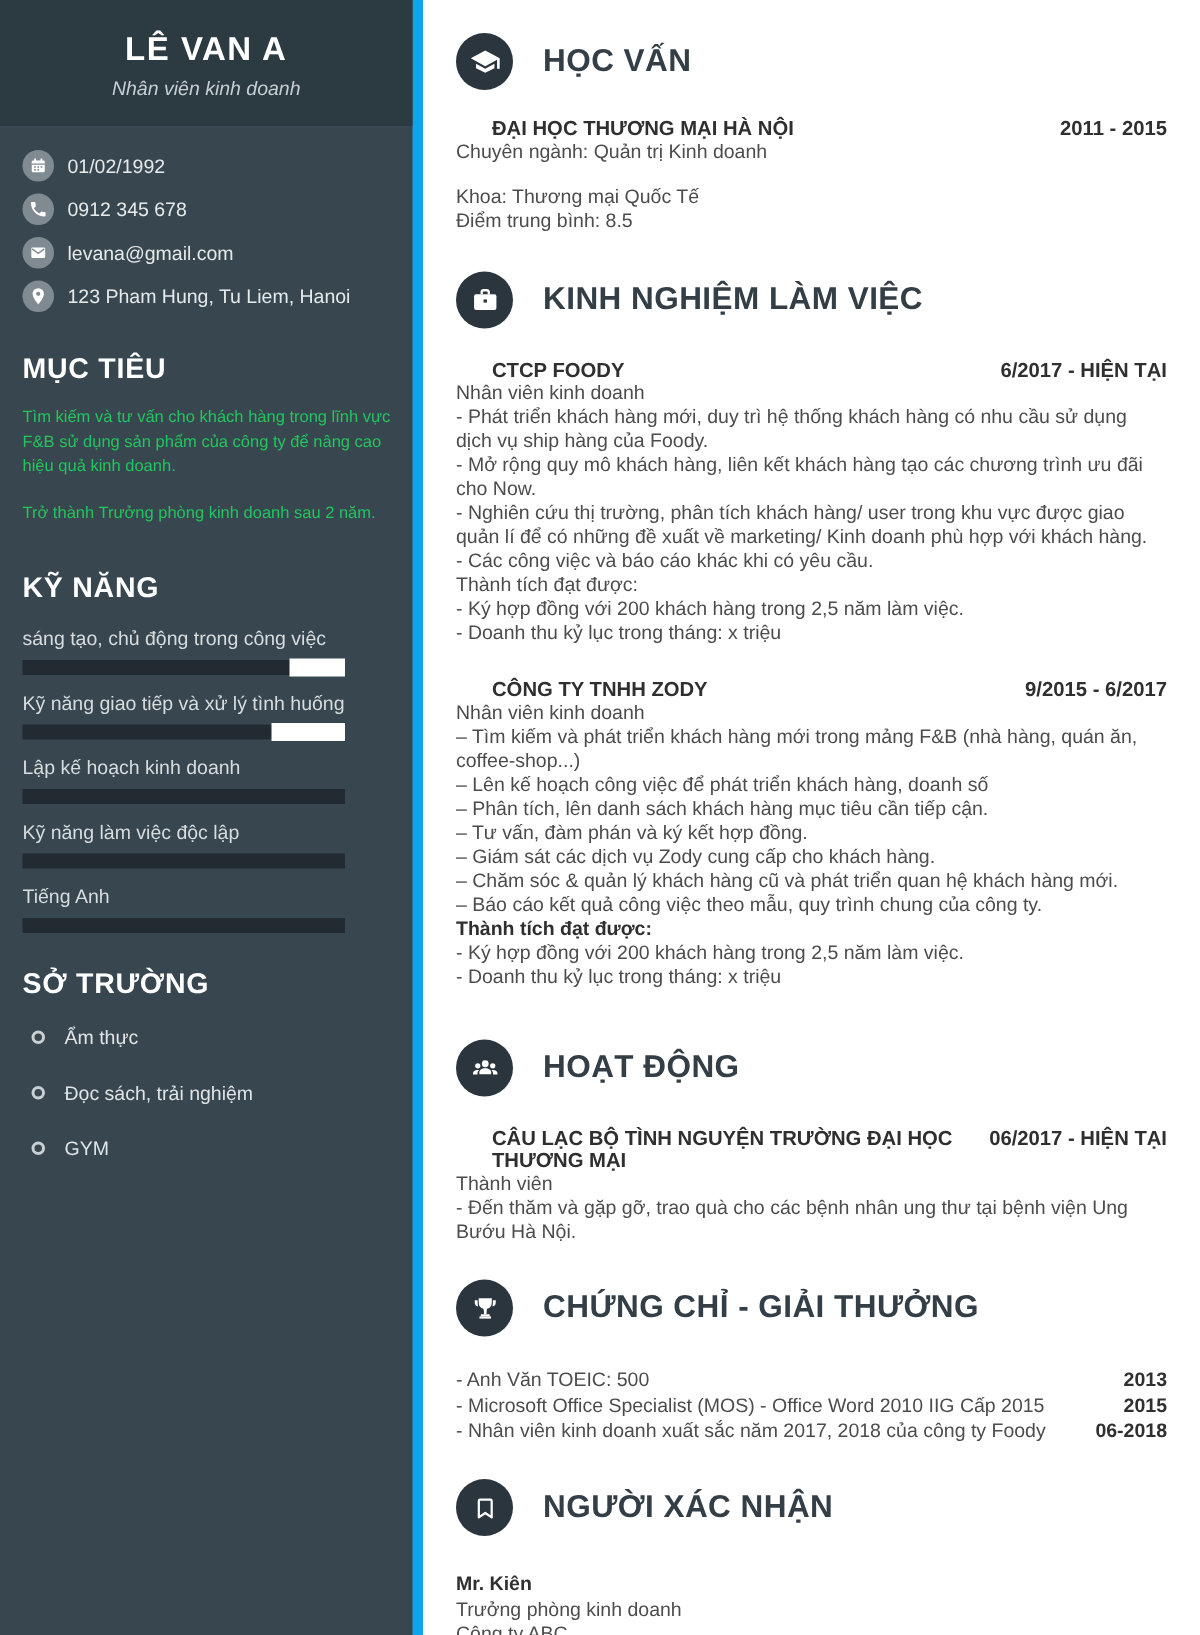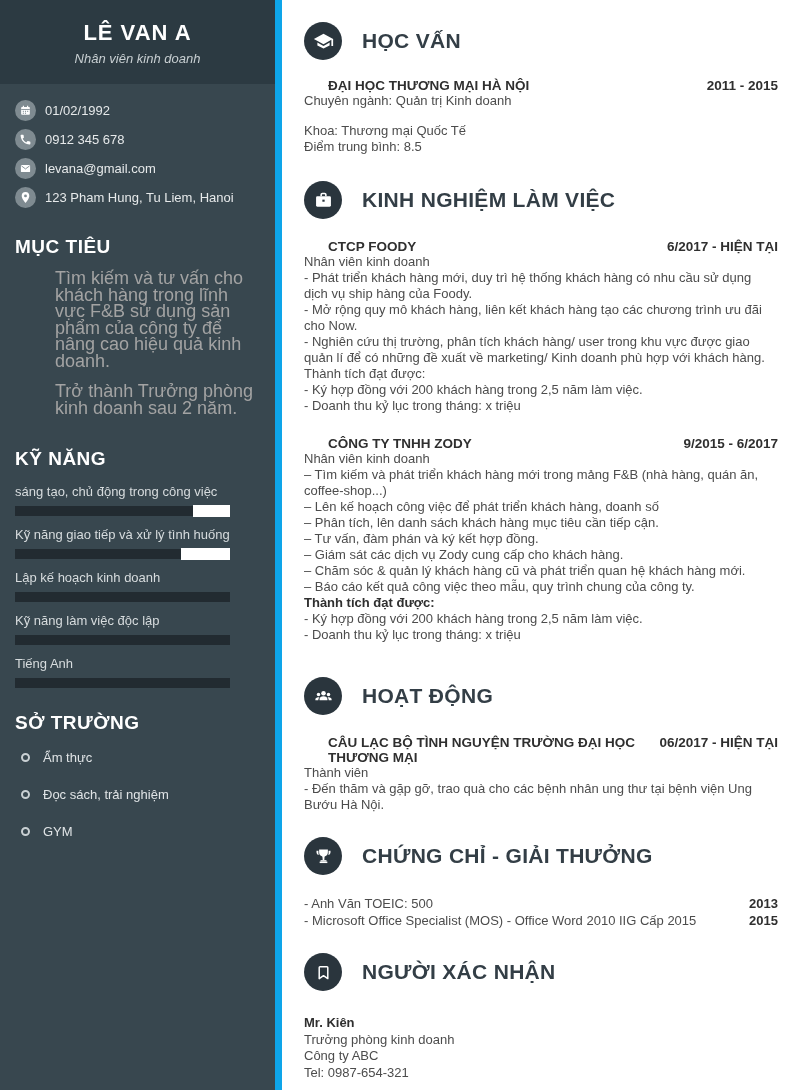--- a/index.html
+++ b/index.html
@@ -24,21 +24,21 @@
   .c-icon {
     width:21px; height:21px; border-radius:50%; background:#7F8B91;
     display:flex; align-items:center; justify-content:center; flex-shrink:0;
   }
   .c-icon svg { width:13px; height:13px; display:block; }
   .contact-item span.txt { font-size:13px; color:#E6E9EA; }
   .side-h {
     font-size:19px; font-weight:bold; color:#FFFFFF; letter-spacing:0.5px;
   }
   .obj-h { margin-top:28px; }
-  .obj-p { font-size:18px; line-height:16.5px; color:#a3a3a3; margin-top:12px;margin-left:40px; }
+  .obj-p { font-size:11px; line-height:16.5px; color:#22c55e; margin-top:12px; }
   .obj-p2 { margin-top:14px; }
   .skills-h { margin-top:32px; }
   .skills { margin-top:14px; }
   .skill { margin-bottom:11px; }
   .skill-label { font-size:13px; color:#D7DCDE; margin-bottom:7px; }
   .skill-bar { position:relative; height:10px; background:#222B31; width:215px; }
   .skill-rest { position:absolute; right:0; top:-1px; height:12px; background:#FFFFFF; }
   .hob-h { margin-top:24px; }
   .hobbies { margin-top:16px; padding-left:6px; }
   .hobby { display:flex; align-items:center; gap:13px; margin-bottom:22px; }
@@ -229,20 +229,21 @@
 
       <div class="job1">
         <div class="entry-head">
           <span class="entry-title">CTCP FOODY</span>
           <span class="entry-date">6/2017 - HIỆN TẠI</span>
         </div>
         <div class="line">Nhân viên kinh doanh</div>
         <div class="line">- Phát triển khách hàng mới, duy trì hệ thống khách hàng có nhu cầu sử dụng dịch vụ ship hàng của Foody.</div>
         <div class="line">- Mở rộng quy mô khách hàng, liên kết khách hàng tạo các chương trình ưu đãi cho Now.</div>
         <div class="line">- Nghiên cứu thị trường, phân tích khách hàng/ user trong khu vực được giao quản lí để có những đề xuất về marketing/ Kinh doanh phù hợp với khách hàng.</div>
+        <div class="line">- Các công việc và báo cáo khác khi có yêu cầu.</div>
         <div class="line">Thành tích đạt được:</div>
         <div class="line">- Ký hợp đồng với 200 khách hàng trong 2,5 năm làm việc.</div>
         <div class="line">- Doanh thu kỷ lục trong tháng: x triệu</div>
       </div>
 
       <div class="job2">
         <div class="entry-head">
           <span class="entry-title">CÔNG TY TNHH ZODY</span>
           <span class="entry-date">9/2015 - 6/2017</span>
         </div>
@@ -299,20 +300,24 @@
       </div>
       <div class="cert-list">
         <div class="cert-row">
           <span class="line">- Anh Văn TOEIC: 500</span>
           <span class="cert-year">2013</span>
         </div>
         <div class="cert-row">
           <span class="line">- Microsoft Office Specialist (MOS) - Office Word 2010 IIG Cấp 2015</span>
           <span class="cert-year">2015</span>
         </div>
+        <div class="cert-row">
+          <span class="line">- Nhân viên kinh doanh xuất sắc năm 2017, 2018 của công ty Foody</span>
+          <span class="cert-year">06-2018</span>
+        </div>
       </div>
     </section>
 
     <section class="sec-ref">
       <div class="sec-head">
         <span class="sec-icon">
           <svg viewBox="0 0 24 24">
               <path d="M8 5.5h8a.9.9 0 0 1 .9.9V19l-4.9-3.4L7.1 19V6.4a.9.9 0 0 1 .9-.9z" fill="none" stroke="#fff" stroke-width="1.7" stroke-linejoin="round"></path>
             </svg>
         </span>

